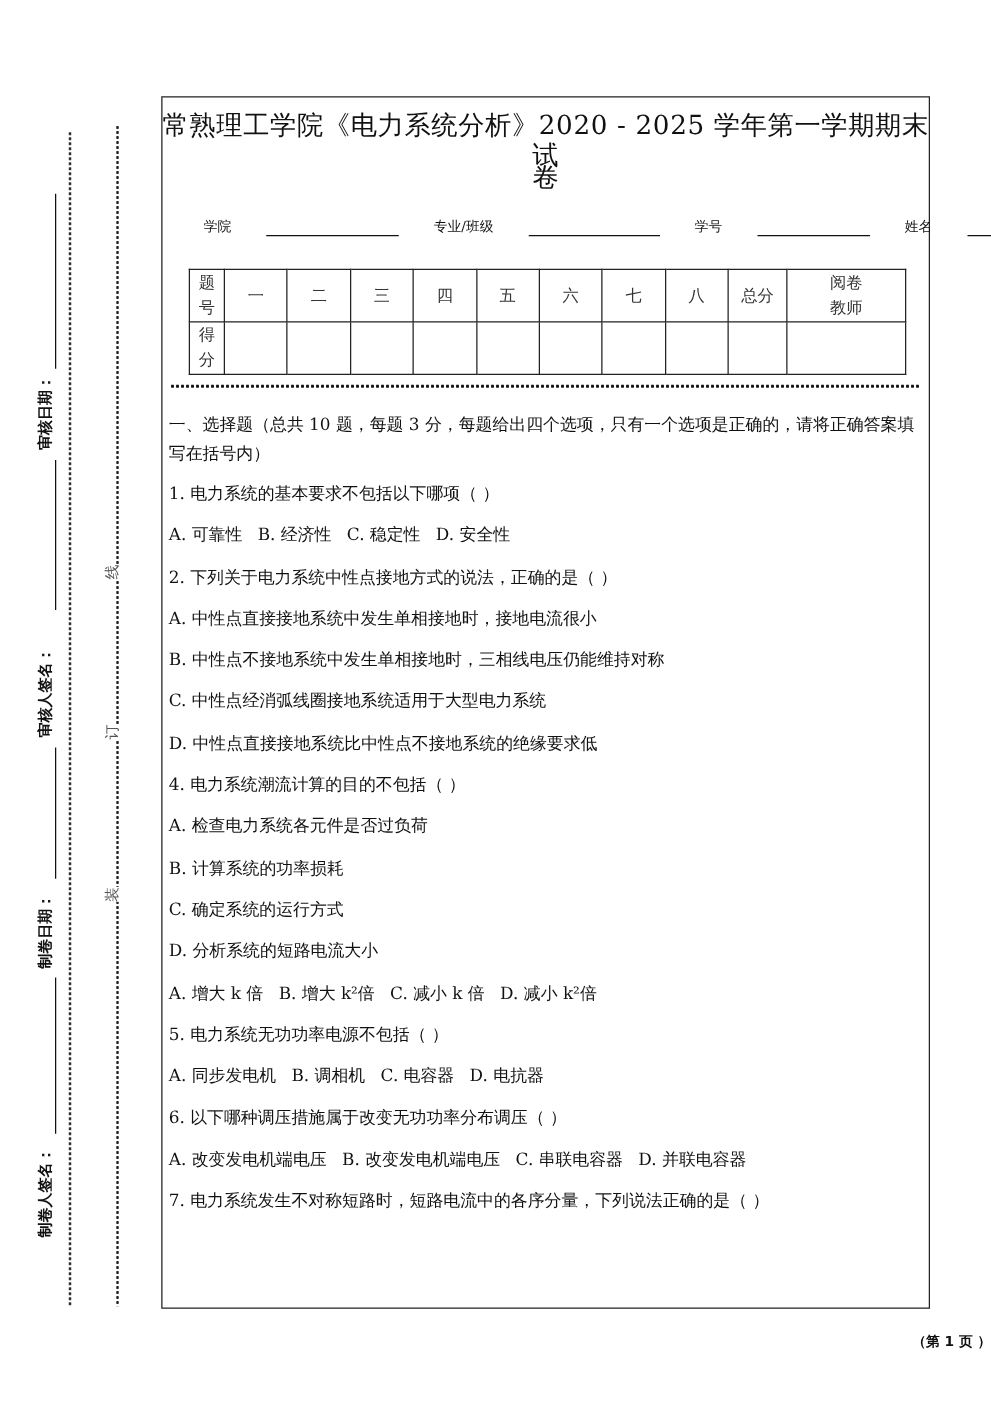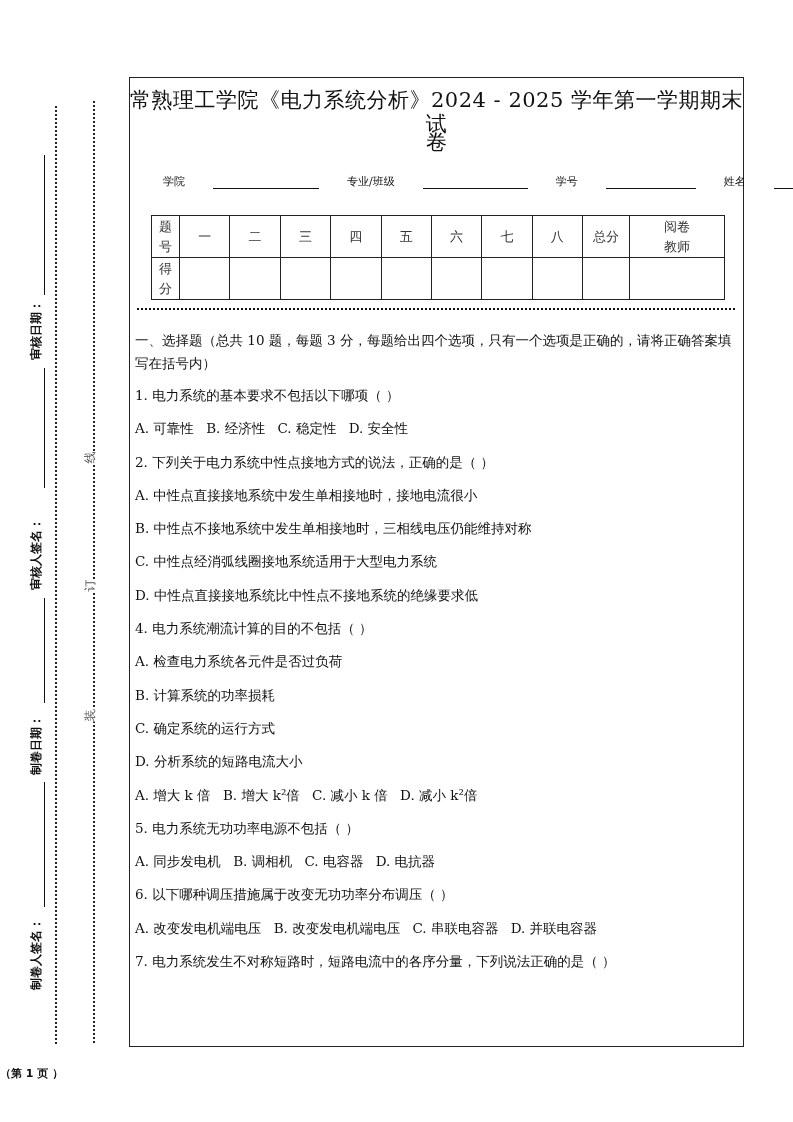--- a/index.html
+++ b/index.html
@@ -22,21 +22,21 @@
   table.score tr.r2 td { height:41px; }
   table.score td.vert { width:27px; line-height:20px; }
   .dotsep { position:absolute; left:6px; top:229px; width:600px; height:4px;
             background-image:radial-gradient(circle, #111 1.1px, transparent 1.3px);
             background-size:4px 4px; background-repeat:repeat-x; }
   .body-text { position:absolute; left:5px; top:251px; width:605px; font-size:13.5px; }
   .body-text p { margin:0; line-height:22.5px; }
   .sec-head { margin-bottom:10px !important; }
   .q, .opt { margin-bottom:10.8px !important; }
   .opt .sp { display:inline-block; width:8px; }
-  .footer { position:absolute; left:0; top:1066px; width:793px; text-align:left;
+  .footer { position:absolute; left:0; top:1066px; width:793px; text-align:right;
             font-size:11px; font-weight:bold; font-family:"DejaVu Sans", sans-serif; }
   
   .vline-dots { position:absolute; width:2px;
             background-image:radial-gradient(circle, #222 1px, transparent 1.2px);
             background-size:2px 4px; background-repeat:repeat-y; }
   .sig { position:absolute; left:28px; font-family:"DejaVu Sans", sans-serif;
          font-weight:bold; font-size:12px; transform:rotate(-90deg); transform-origin:left top;
          white-space:nowrap; }
   .sig-line { position:absolute; left:44px; width:1px; background:#111; }
   .bind-char { position:absolute; left:84px; font-size:12px; color:#555;
@@ -57,21 +57,21 @@
   <div class="sig" style="top:775px;">制卷日期：</div>
   <div class="sig-line" style="top:782px; height:125px;"></div>
   <div class="sig" style="top:990px;">制卷人签名：</div>
 
   <div class="bind-char" style="top:447px;">线</div>
   <div class="bind-char" style="top:575px;">订</div>
   <div class="bind-char" style="top:705px;">装</div>
 </div>
 
 <div class="frame">
-  <div class="title">常熟理工学院《电力系统分析》2024 - 2025  学年第一学期期末试</div>
+  <div class="title">常熟理工学院《电力系统分析》2020 - 2025  学年第一学期期末试</div>
   <div class="title2">卷</div>
 
   <div class="info">
     <span class="lbl">学院</span>
     <span class="line" style="width:106px;"></span>
     <span class="lbl">专业/班级</span>
     <span class="line" style="width:105px;"></span>
     <span class="lbl">学号</span>
     <span class="line" style="width:90px;"></span>
     <span class="lbl">姓名</span>

